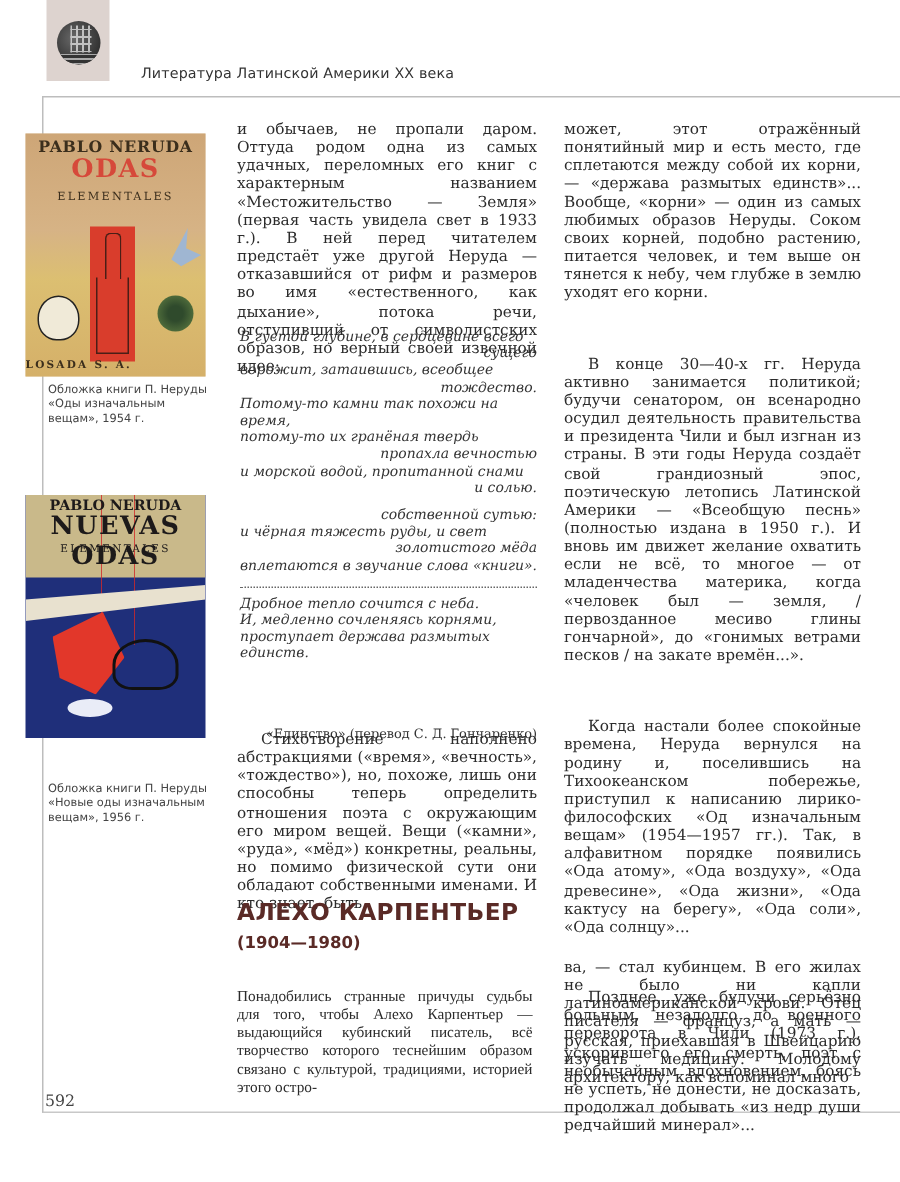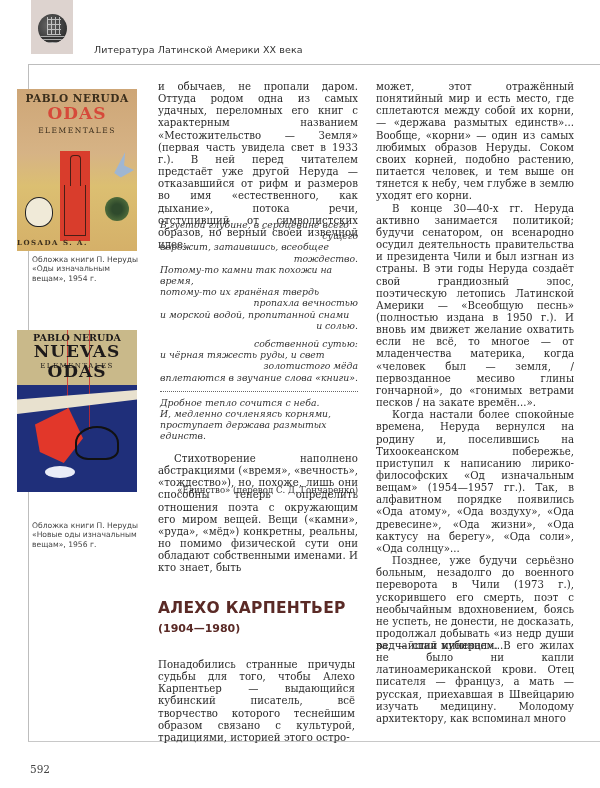--- a/index.html
+++ b/index.html
@@ -66,41 +66,41 @@
   .c2-red-lines { position: absolute; left: 40px; top: 0; width: 40px; height: 100px;
                   background: repeating-linear-gradient(90deg, transparent 0 10px, rgba(210,40,40,.8) 10px 11px, transparent 11px 22px); }
 
   .caption { position: absolute; left: 32px; font-family: "DejaVu Sans", sans-serif; font-size: 7.6px;
              line-height: 9.4px; color: #444; width: 110px; }
   .caption1 { top: 255px; }
   .caption2 { top: 521px; }
 
   .col { position: absolute; font-size: 10.2px; line-height: 12.15px; text-align: justify; color: #2b2b2b; }
   .col p { margin: 0; }
-  .col p.indent { text-indent: 16px; }
+  .col p.indent { text-indent: 16px; margin-top: 35px; }
   .col1 { left: 158px; top: 81px; width: 200px; }
   .col2 { left: 376px; top: 81px; width: 198px; }
   .poem { position: absolute; left: 160px; top: 219px; width: 198px; font-style: italic;
           font-size: 9.3px; line-height: 11.2px; color: #333; }
   .poem .l { display: block; }
   .poem .r { display: block; text-align: right; }
   .poem .gap { height: 7px; }
   .poem .dots { margin: 5px 0 5px; border-bottom: 1px dotted #666; height: 3px; }
   .attrib { position: absolute; left: 160px; top: 437px; width: 198px; text-align: right;
             font-size: 8.6px; color: #333; margin-top: 48px; }
   .col1b { left: 158px; top: 453px; width: 200px; }
 
   .section-title { position: absolute; left: 158px; top: 599px; font-family: "DejaVu Sans", sans-serif;
                    font-weight: bold; font-size: 15.5px; color: #5a2a26; letter-spacing: .3px; }
   .section-dates { position: absolute; left: 158px; top: 622px; font-family: "DejaVu Sans", sans-serif;
                    font-weight: bold; font-size: 11px; color: #5a2a26; }
-  .col3 { left: 158px; top: 659px; width: 197px; }
+  .col3 { left: 158px; top: 659px; width: 197px; font-family: Liberation Serif, serif; }
   .col4 { left: 376px; top: 640px; width: 198px; }
 
-  .page-number { position: absolute; left: 30px; top: 763px; font-size: 10.5px; color: #444; }
+  .page-number { position: absolute; left: 30px; top: 728px; font-size: 10.5px; color: #444; }
 </style>
 </head>
 <body>
 
 <div class="logo">
   <div class="globe"></div>
 </div>
 <div class="running-head">Литература Латинской Америки XX века</div>
 
 <div class="frame"></div>

